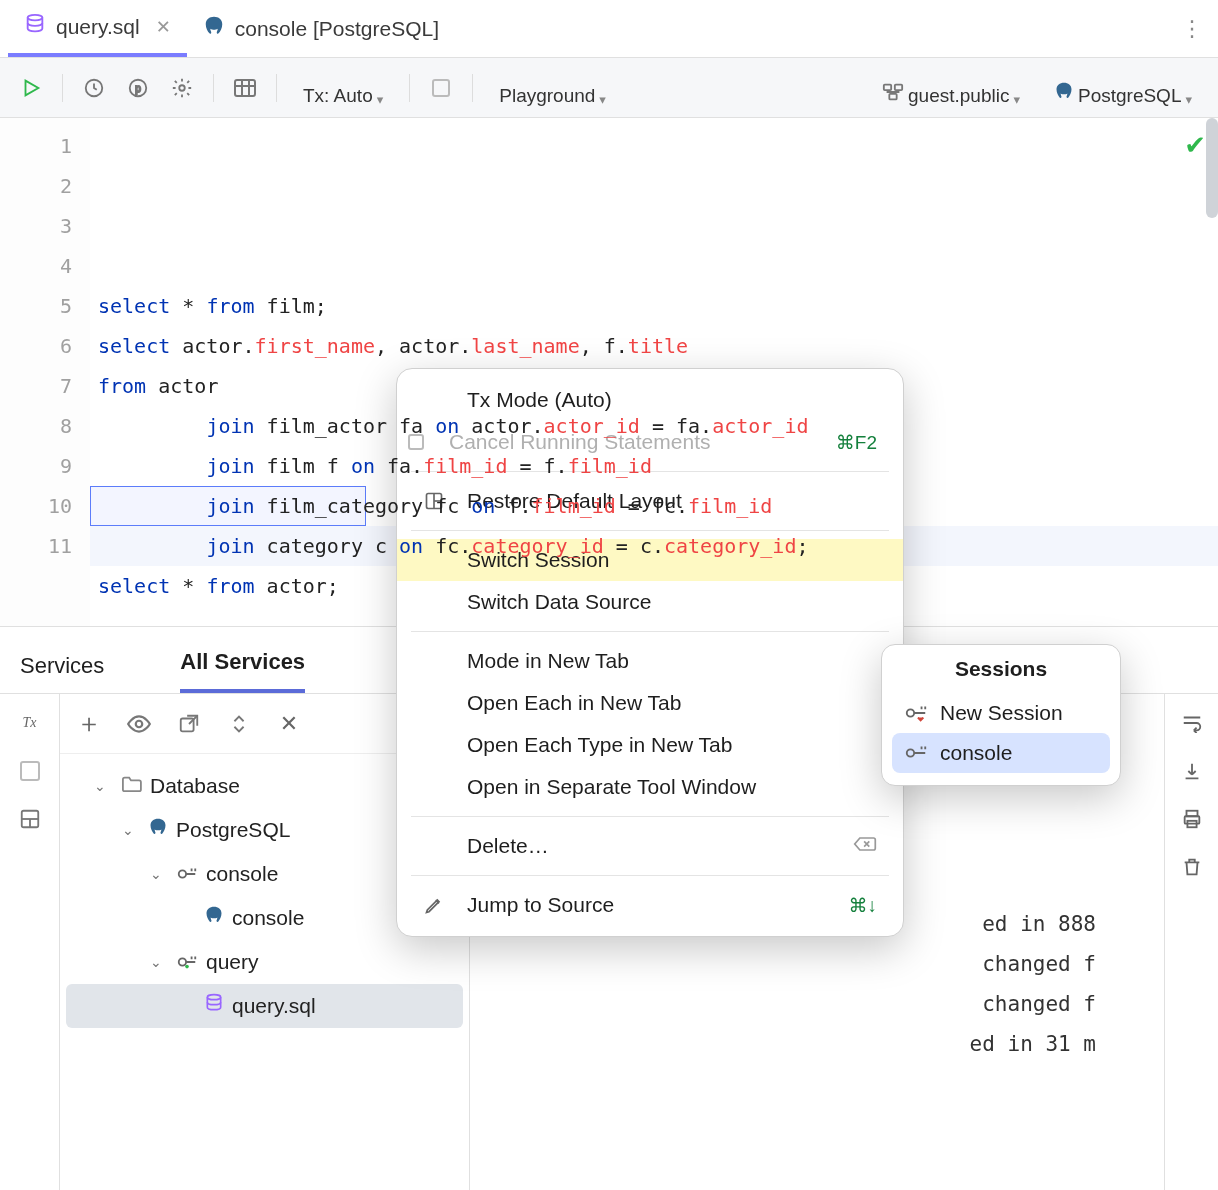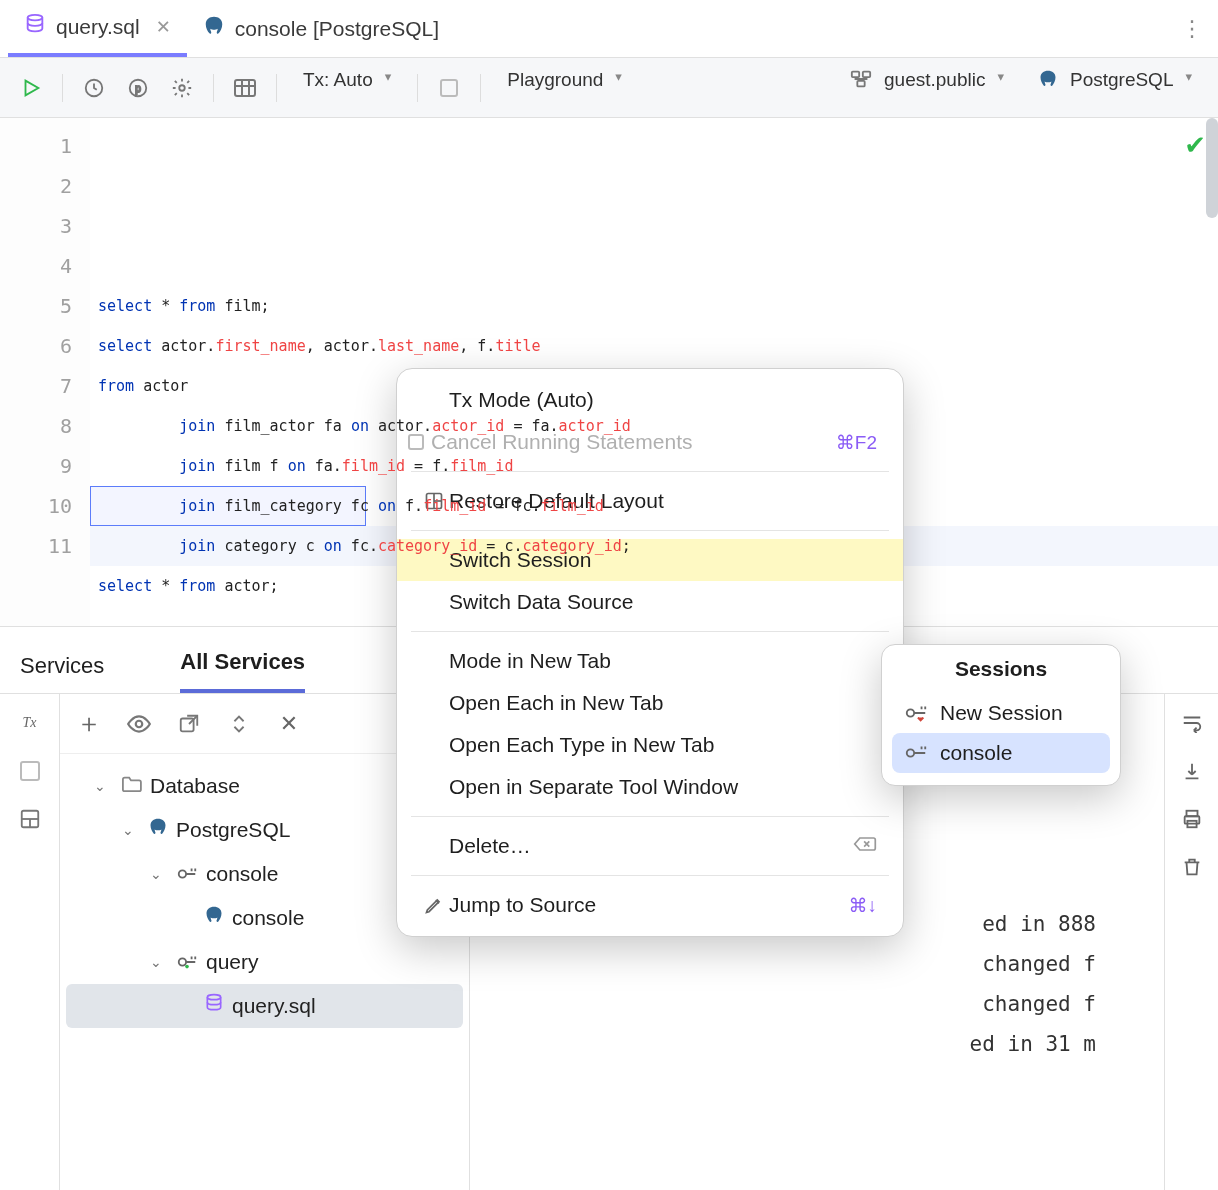--- a/index.html
+++ b/index.html
@@ -39,39 +39,39 @@
   border-bottom: 1px solid #e0e0e0;
   background: #f6f7f9;
 }
 .tb-btn, .tb-group {
   height: 38px; display:flex; align-items:center; justify-content:center;
   color:#555;
 }
 .tb-btn { width: 34px; cursor:pointer; }
 .tb-sep { width:1px; height:28px; background:#ddd; margin:0 4px; }
 .tb-drop {
-  display:flex; align-items:flex-start; gap:12px;
+  display:flex; align-items:flex-end; gap:4px;
   padding: 0 12px; height:38px; font-size:19px; color:#333; cursor:pointer;
 }
 .chev { color:#888; font-size:13px; }
 .spacer { flex:1; }
 .run-icon svg { stroke:#2fb84c; }
 .stop-sq { width:18px;height:18px;border:2px solid #bbb;border-radius:3px; }
 
 
 .editor-wrap { display:flex; height: 508px; position:relative; }
 .gutter {
   width: 90px; text-align:right; padding: 8px 18px 0 0;
   color:#a0a0a0; font-family: "SF Mono","Menlo","Consolas",monospace;
   font-size:20px; line-height:40px; background:#fdfdfd;
 }
 .code {
   flex:1; padding:8px 13px 0 8px;
   font-family:"SF Mono","Menlo","Consolas",monospace;
-  font-size:15px; line-height:40px; white-space:pre;
+  font-size:20px; line-height:40px; white-space:pre;
   color:#222; position:relative;
 }
 .kw { color:#0033b3; }
 .ident { color:#ef4444; }
 .check-ok {
   position:absolute; right:12px; top:12px; color:#2fb84c; font-size:26px;
 }
 .sel-box {
   position:absolute; border:1px solid #5c7cfa; background:rgba(100,130,255,.08);
 }
@@ -101,26 +101,26 @@
 .svc-content { flex:1; position:relative; padding:14px; font-family:"SF Mono","Menlo",monospace; font-size:21px; line-height:40px; color:#333; overflow:hidden;}
 .svc-right-rail { width:54px; border-left:1px solid #e0e0e0; display:flex; flex-direction:column; align-items:center; gap:18px; padding-top:14px; color:#555;}
 
 
 .ctx-menu {
   position:absolute; left:396px; top:368px;
   width:508px; background:#fff; border:1px solid #d0d0d0;
   border-radius:16px; box-shadow:0 12px 42px rgba(0,0,0,.22);
   padding:10px 0; font-size:21px; color:#1e1e1e;
 }
-.ctx-item { display:flex; align-items:center; gap:4px; padding:9px 26px; cursor:pointer; }
+.ctx-item { display:flex; align-items:center; gap:22px; padding:9px 26px; cursor:pointer; }
 .ctx-item.hi { background:#fef9c3; }
 .ctx-item.disabled { color:#b0b0b0;padding-left:8px; }
 .ctx-sep { height:1px; background:#e4e4e4; margin:8px 14px; }
 .ctx-ico { width:22px; height:22px; display:flex;align-items:center;justify-content:center;color:#666; }
-.ctx-short { margin-left:auto; color:#8b5cf6; font-size:19px; }
+.ctx-short { margin-left:auto; color:#15803d; font-size:19px; }
 
 
 .sess-pop {
   position:absolute; left:834px; top:644px;
   width:240px; background:#fff; border:1px solid #d0d0d0;
   border-radius:14px; box-shadow:0 12px 42px rgba(0,0,0,.22);
   padding:12px 10px 12px; font-size:21px;margin-left:47px;
 }
 .sess-title { text-align:center; font-weight:700; margin-bottom:12px; }
 .sess-item { display:flex; align-items:center; gap:12px; padding:8px 12px; border-radius:8px; cursor:pointer; }

